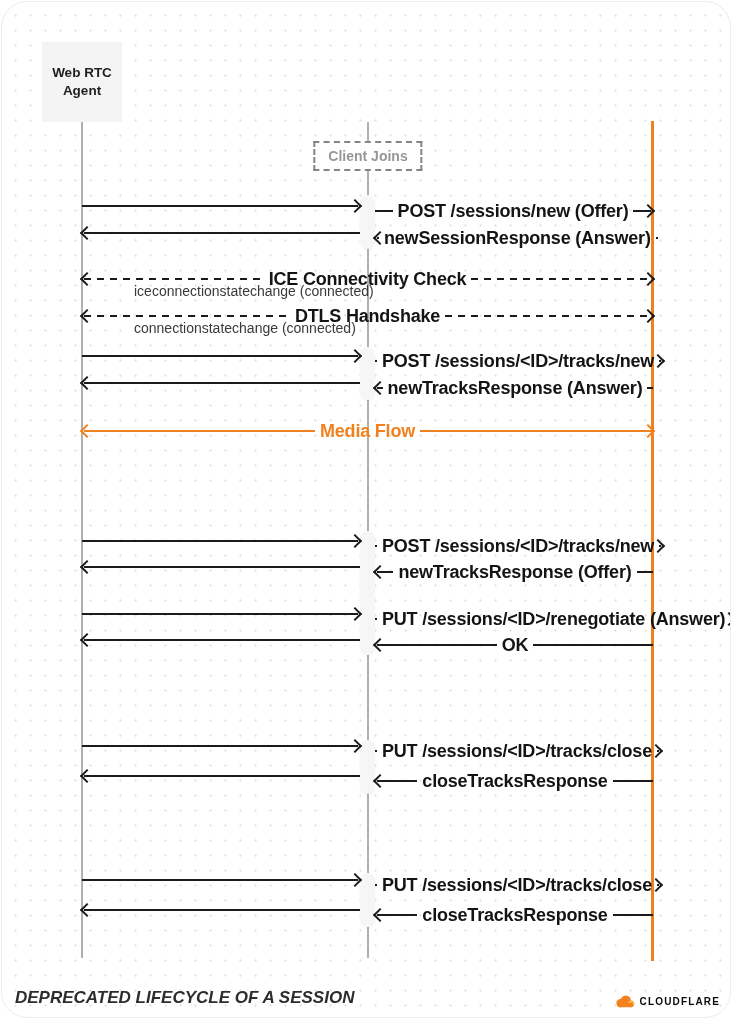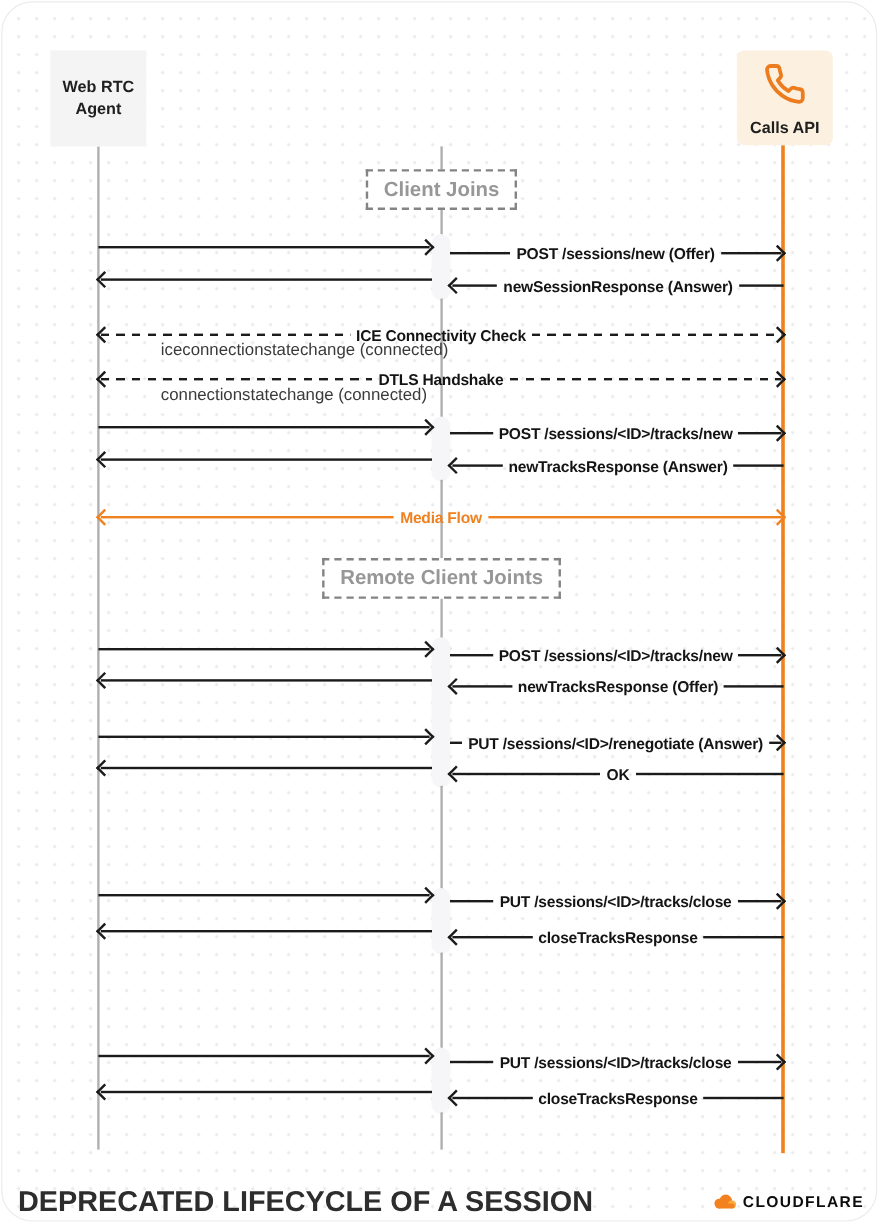--- a/index.html
+++ b/index.html
@@ -18,75 +18,66 @@
   .bar { position:absolute; left:358px; width:15px; background:#f6f6f8; border-radius:7.5px;
          box-shadow:0 1px 2px rgba(0,0,0,0.05); z-index:2; }
   
   .actor { position:absolute; top:40px; width:80px; height:80px; background:#f4f4f4;
            display:flex; flex-direction:column; align-items:center; justify-content:center;
            font-weight:700; font-size:13.5px; color:#1f1f1f; line-height:1.3; text-align:center; z-index:5; }
   .actor.calls { background:#fcf0e1; border-radius:6px; height:79px; justify-content:flex-start; padding-top:10px; }
   .actor.calls .phone { margin-bottom:5px; }
   
   .section { position:absolute; left:366px; transform:translateX(-50%); background:#ffffff;
-             border:2px dashed #848484; color:#979797; font-weight:700; font-size:17px;
+             border:2px dashed #848484; color:#979797; font-weight:700; font-size:14px;
              padding:5px 13px; white-space:nowrap; z-index:6; }
   
   .msg { position:absolute; left:0; width:732px; height:19px; z-index:3; }
   .seg { position:absolute; height:14px; display:flex; align-items:center; }
   .seg.lft { left:80px;  width:278px; top:0; }
   .seg.rgt { left:373px; width:278px; top:5px; }
   .seg.full { left:80px; width:571px; top:0; }
   .ln { flex:1 1 4px; min-width:2px; height:2.6px; background:#1b1b1b; }
   .dashln { flex:1 1 4px; min-width:2px; height:2.7px;
             background:repeating-linear-gradient(90deg,#1b1b1b 0 7px,transparent 7px 13px); }
   .chev { flex:0 0 auto; width:10px; height:10px; border-top:2.7px solid #1b1b1b; border-right:2.7px solid #1b1b1b; }
   .chev.cr { transform:rotate(45deg);  margin-left:-8px; }
   .chev.cl { transform:rotate(-135deg); margin-right:-8px; }
-  .mlbl { flex:0 0 auto; font-weight:700; font-size:13px; letter-spacing:-0.2px; color:#141414;
+  .mlbl { flex:0 0 auto; font-weight:700; font-size:18px; letter-spacing:-0.2px; color:#141414;
           padding:0 5px; white-space:nowrap; }
   .media .ln { background:#f0811f; }
   .media .chev { border-color:#f0811f; }
   .media .mlbl { color:#f0811f; }
   .sub { position:absolute; left:92px; font-size:14px; color:#3a3a3a; z-index:3; white-space:nowrap;margin-left:40px; }
   
-  .title { position:absolute; left:13px; top:986px; font-size:24px; font-weight:700; color:#2d2d2d; z-index:7; }
+  .title { position:absolute; left:13px; top:986px; font-size:17px; font-weight:700; color:#2d2d2d; z-index:7;font-style:italic; }
   .brand { position:absolute; right:10px; top:992px; display:flex; align-items:center; gap:3px; z-index:7; }
-  .brand-text { font-size:13px; font-weight:700; letter-spacing:1.15px; color:#0c0c0c; }
+  .brand-text { font-size:10px; font-weight:700; letter-spacing:1.15px; color:#0c0c0c; }
 </style>
 </head>
 <body>
 
 <div class="card">
 
   <div class="life" style="left:79px"></div>
   <div class="life" style="left:365px"></div>
   <div class="life orange" style="left:649px"></div>
 
   <div class="bar" style="top:193px;height:54px"></div>
   <div class="bar" style="top:345px;height:53px"></div>
   <div class="bar" style="top:529px;height:124px"></div>
   <div class="bar" style="top:738px;height:54px"></div>
   <div class="bar" style="top:871px;height:54px"></div>
 
   <div class="actor" style="left:40px">
     <span>Web RTC</span>
     <span>Agent</span>
   </div>
-  <div class="actor calls" style="left:612px">
-    <span class="phone">
-      <svg width="36" height="36" viewBox="0 0 24 24" fill="none" stroke="#ed7c1e" stroke-width="2.1" stroke-linecap="round" stroke-linejoin="round">
-        <path d="M22 16.92v3a2 2 0 0 1-2.18 2 19.79 19.79 0 0 1-8.63-3.07 19.5 19.5 0 0 1-6-6 19.79 19.79 0 0 1-3.07-8.67A2 2 0 0 1 4.11 2h3a2 2 0 0 1 2 1.72 12.84 12.84 0 0 0 .7 2.81 2 2 0 0 1-.45 2.11L8.09 9.91a16 16 0 0 0 6 6l1.27-1.27a2 2 0 0 1 2.11-.45 12.84 12.84 0 0 0 2.81.7A2 2 0 0 1 22 16.92z"></path>
-      </svg>
-    </span>
-    <span>Calls API</span>
-  </div>
 
   <div class="section" style="top:139px">Client Joins</div>
-  <div class="section" style="top:463px">Remote Client Joints</div>
 
   <div class="msg" style="top:197px">
     <div class="seg lft">
         <div class="ln"></div>
         <div class="chev cr"></div>
       </div>
     <div class="seg rgt">
         <div class="ln"></div>
         <span class="mlbl">POST /sessions/new (Offer)</span>
         <div class="ln"></div>

